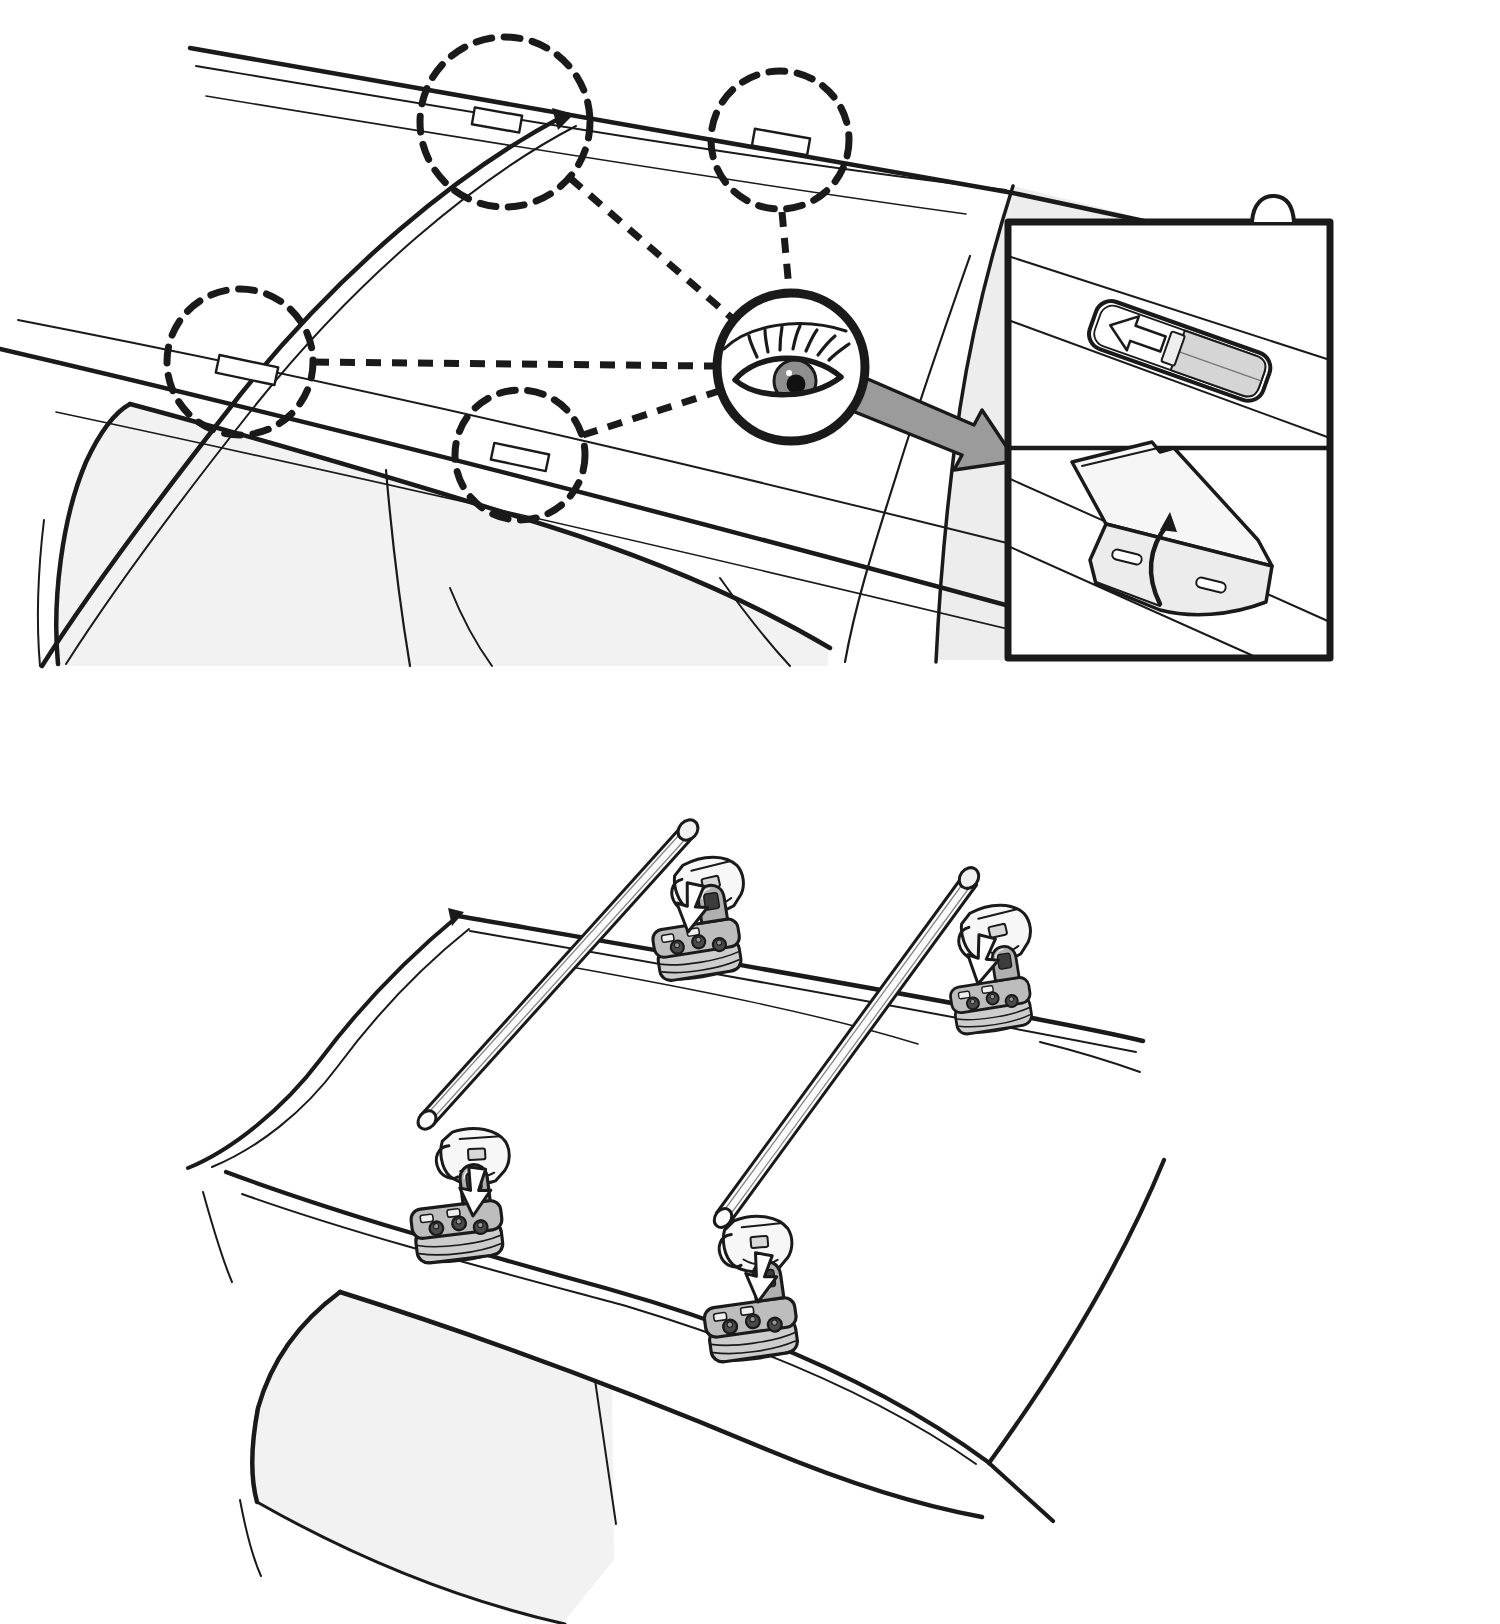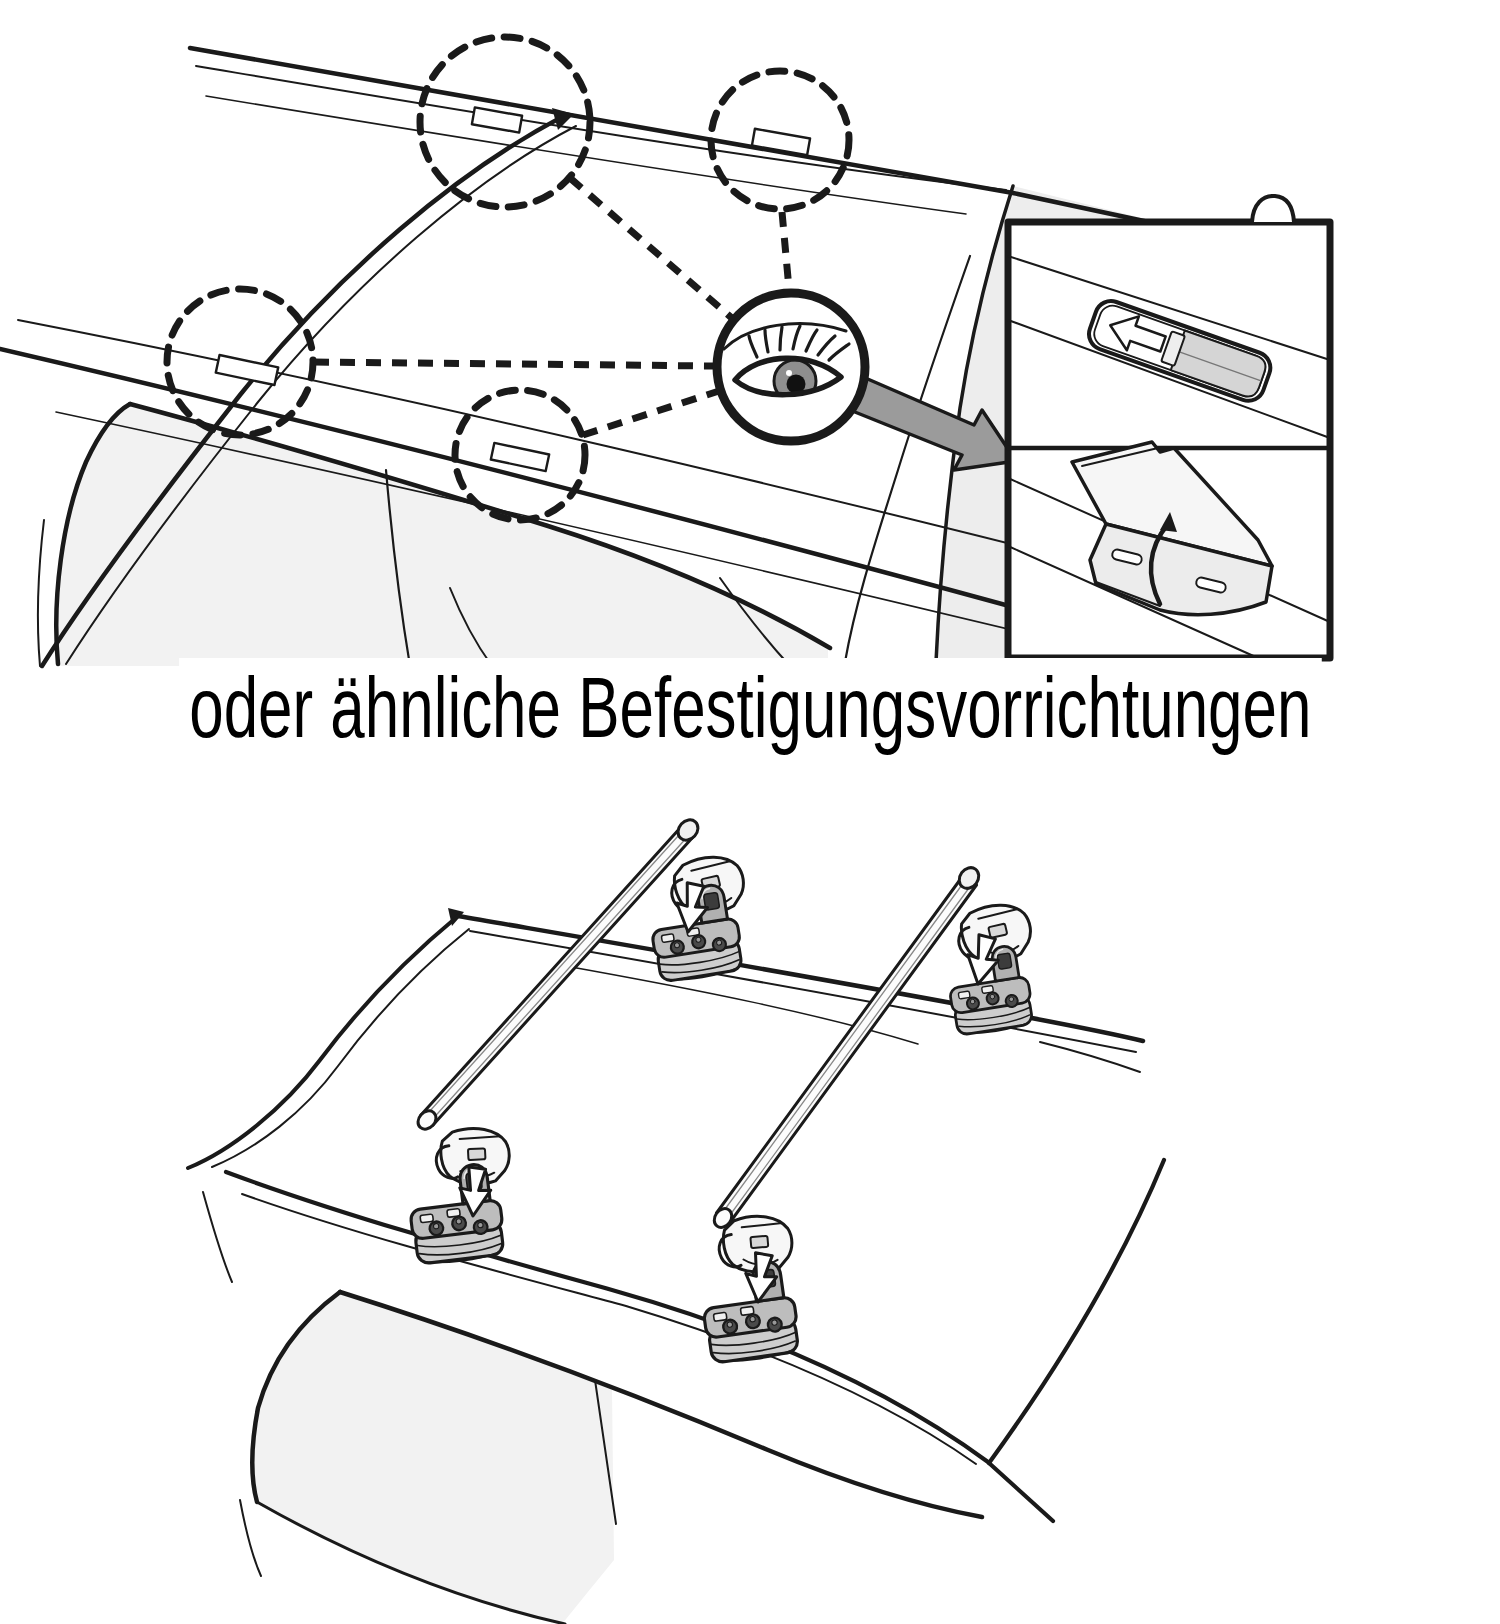--- a/index.html
+++ b/index.html
@@ -221,17 +221,14 @@
     <use href="#base" transform="translate(458,1232) rotate(-7) scale(1.05)"></use>
     <use href="#base" transform="translate(752,1330) rotate(-8) scale(1.06)"></use>
 
     <use href="#barrow" transform="translate(688,932) rotate(12)"></use>
     <use href="#barrow" transform="translate(978,984) rotate(14)"></use>
     <use href="#barrow" transform="translate(473,1216) rotate(8)"></use>
     <use href="#barrow" transform="translate(758,1302) rotate(10)"></use>
   </g>
 </svg>
 
-<div class="caption">
-  <span>oder ähnliche Befestigungsvorrichtungen</span>
+
 </div>
 
-</div>
-
 </body></html>

